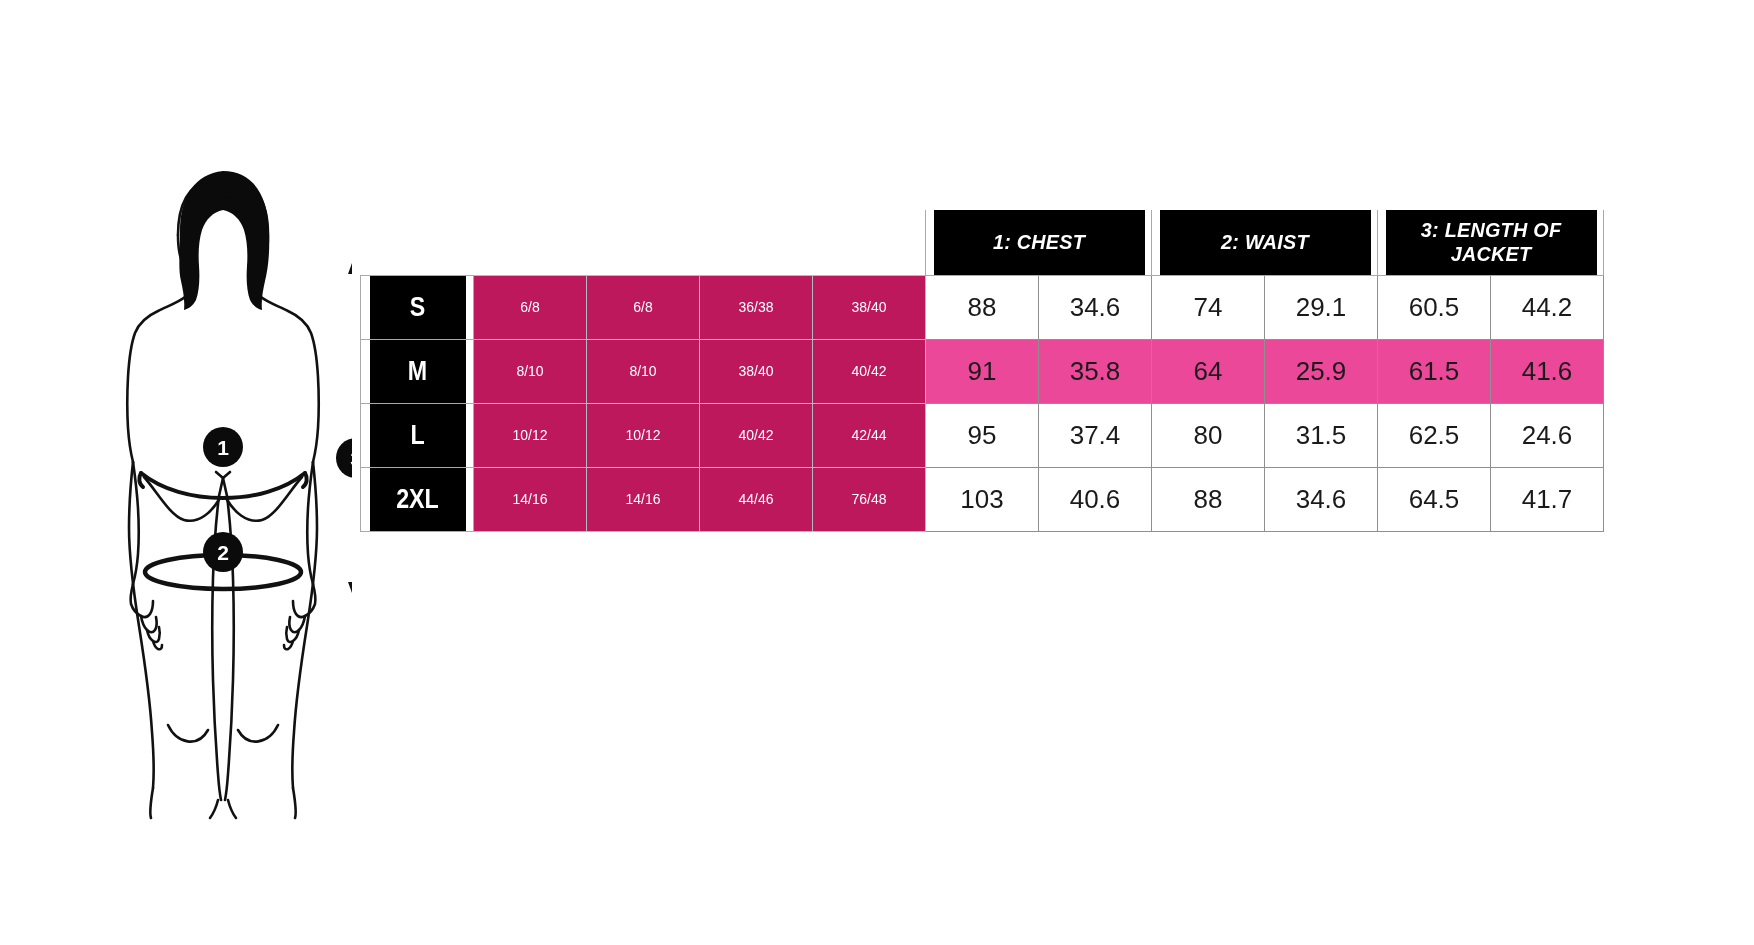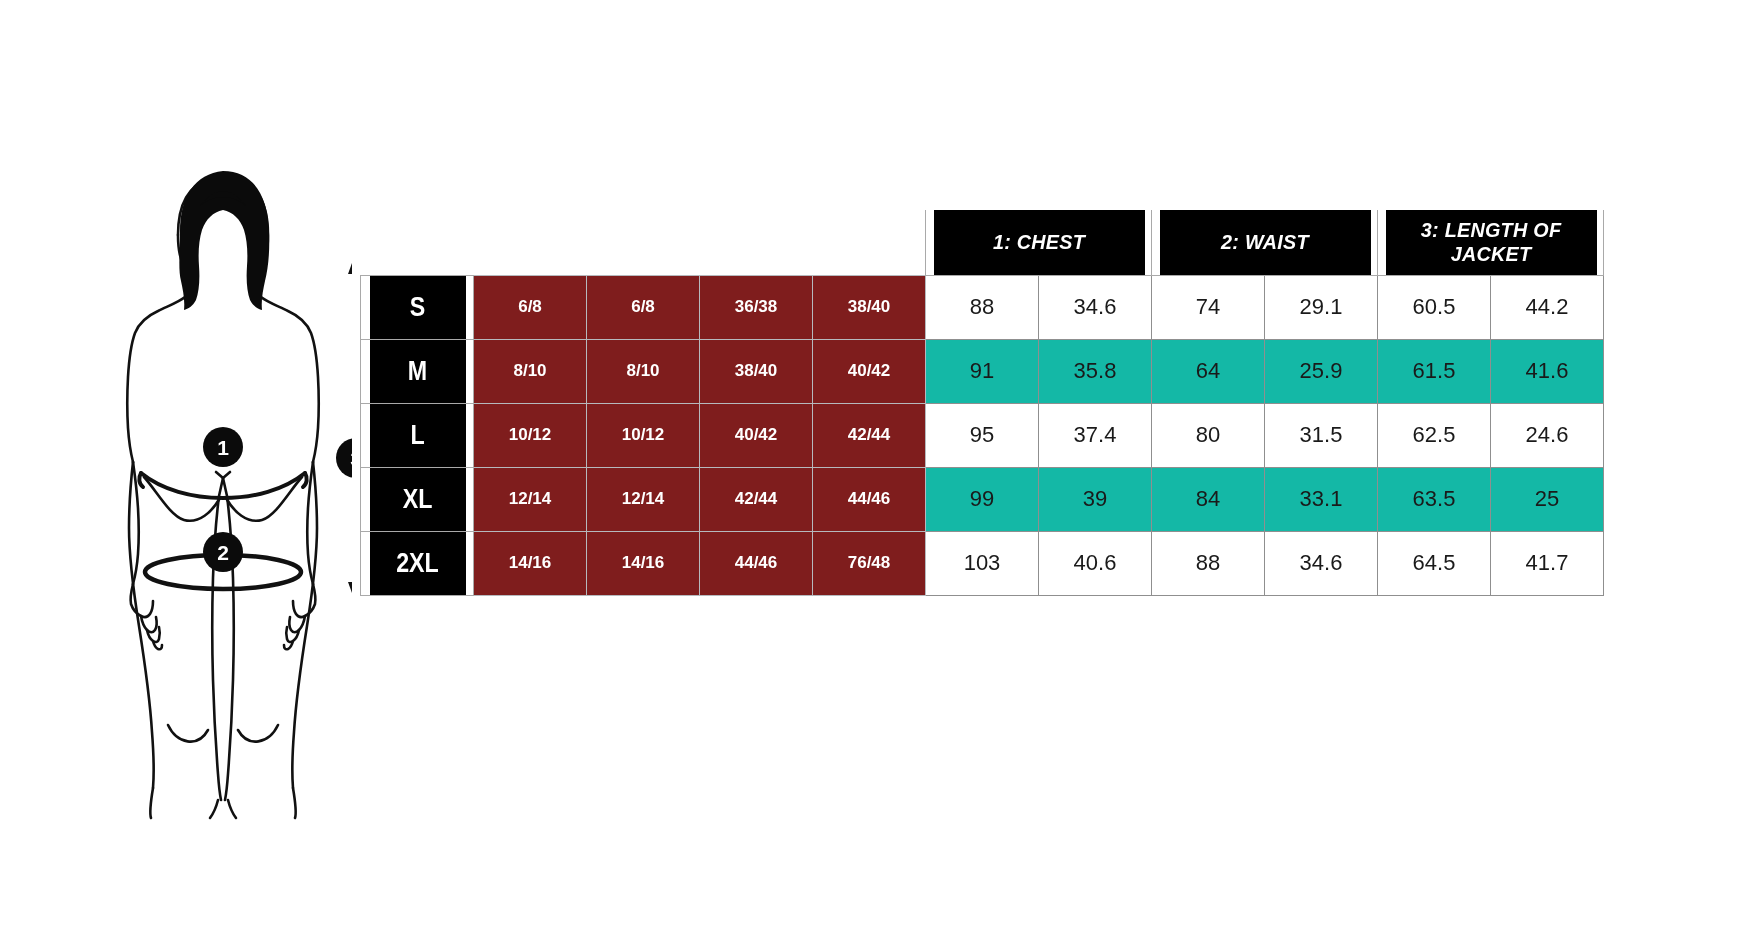--- a/index.html
+++ b/index.html
@@ -60,32 +60,32 @@
 
   
   .sz{
     background:#000000;color:#ffffff;
     font-weight:bold;font-size:27px;
     height:64px;
     border:1.5px solid #a9a9a9;
     transform:scaleX(.86);
   }
   .reg{
-    background:#7f1d1d;color:#ffffff;
-    font-size:17px;font-weight:700;
+    background:#be185d;color:#ffffff;
+    font-size:14px;font-weight:400;
     height:64px;
     border:1px solid #b6b9bd;
   }
   .meas{
     background:#ffffff;color:#1a1a1a;
-    font-size:22px;font-weight:400;
+    font-size:26px;font-weight:400;
     height:64px;
     border:1px solid #8f8f8f;
   }
-  tr.alt .meas{background:#14b8a6;}
+  tr.alt .meas{background:#ec4899;}
 
   .fres span{display:block;}
 </style>
 </head>
 <body>
 
 <div id="root">
 
   <div id="figure-panel">
     <svg viewBox="0 0 260 680" xmlns="http://www.w3.org/2000/svg" aria-hidden="true">
@@ -271,33 +271,20 @@
           <td class="reg">10/12</td>
           <td class="reg">40/42</td>
           <td class="reg">42/44</td>
           <td class="meas">95</td>
           <td class="meas">37.4</td>
           <td class="meas">80</td>
           <td class="meas">31.5</td>
           <td class="meas">62.5</td>
           <td class="meas">24.6</td>
         </tr>
-        <tr class="alt">
-          <td class="sz">XL</td>
-          <td class="reg">12/14</td>
-          <td class="reg">12/14</td>
-          <td class="reg">42/44</td>
-          <td class="reg">44/46</td>
-          <td class="meas">99</td>
-          <td class="meas">39</td>
-          <td class="meas">84</td>
-          <td class="meas">33.1</td>
-          <td class="meas">63.5</td>
-          <td class="meas">25</td>
-        </tr>
         <tr>
           <td class="sz">2XL</td>
           <td class="reg">14/16</td>
           <td class="reg">14/16</td>
           <td class="reg">44/46</td>
           <td class="reg">76/48</td>
           <td class="meas">103</td>
           <td class="meas">40.6</td>
           <td class="meas">88</td>
           <td class="meas">34.6</td>

